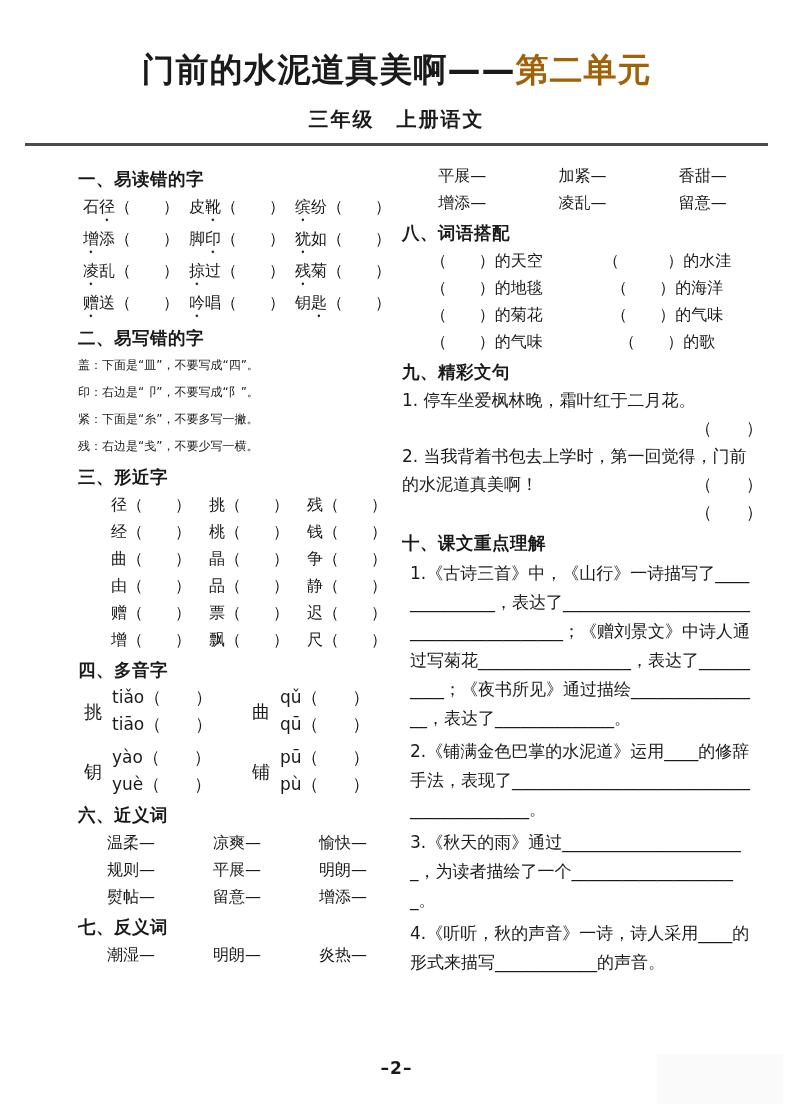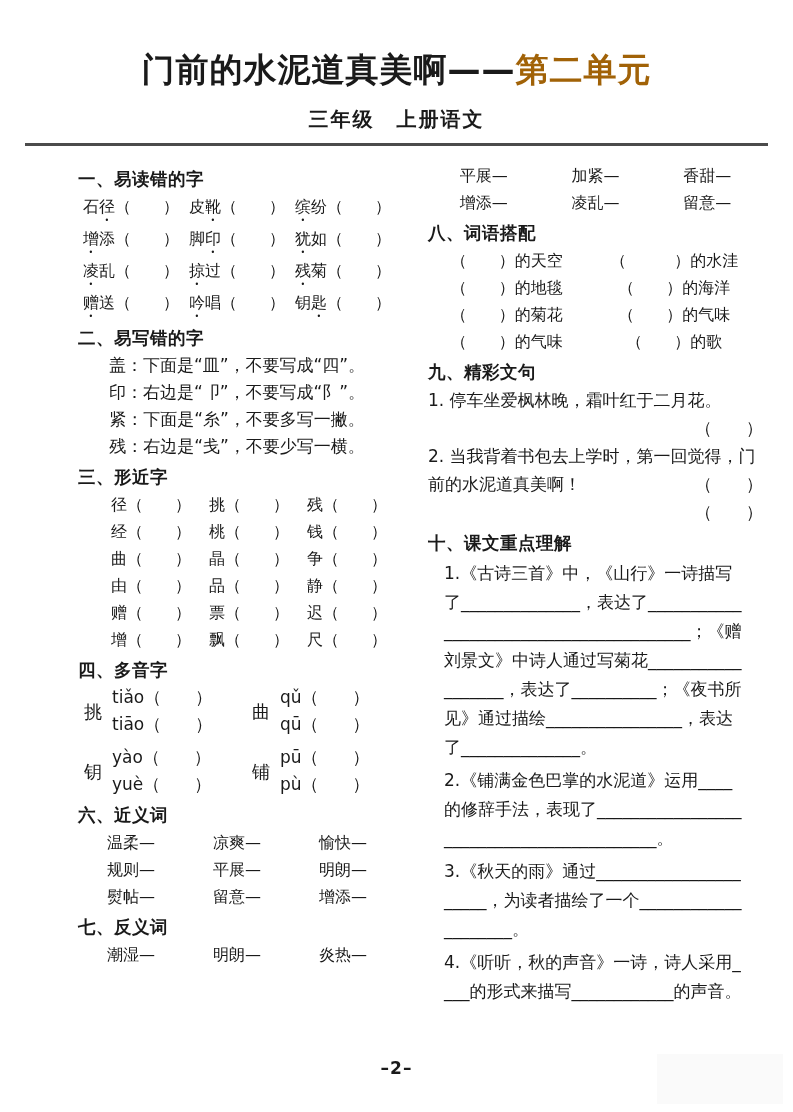--- a/index.html
+++ b/index.html
@@ -22,44 +22,44 @@
   }
   .title .red { color: #a16207; }
   .subtitle {
     margin-top: 13px;
     text-align: center;
     font-size: 20px;
     font-weight: bold;
     letter-spacing: 2px;
   }
   .divider { height: 3px; background: #4b4b4b; margin: 10px 25px 0 25px; }
-  .columns { display: flex; align-items: flex-start; padding: 16px 30px 0 78px; gap: 32px; }
+  .columns { display: flex; align-items: flex-start; padding: 16px 30px 0 78px; gap: 6px; }
   .col-left  { width: 318px; flex: none; }
   .col-right { flex: 1; min-width: 0; }
   .sec { margin-bottom: 2px; }
   .sec-h { font-size: 17.5px; font-weight: bold; line-height: 28px; margin-top: 3px; letter-spacing: 0.5px; }
-  .t   { font-size: 17px; line-height: 27px; text-align: center; }
+  .t   { font-size: 12px; line-height: 27px; }
   .row { display: flex; font-size: 16px; line-height: 27px; text-align: center; }
   .row > .cell { flex: 1; white-space: nowrap; }
   .row.sb { justify-content: space-between; }
   .row.sb > .cell { flex: none; }
   .indent { padding-left: 24px; }
   .dot {
     -webkit-text-emphasis: filled dot; -webkit-text-emphasis-position: under right;
     text-emphasis: filled dot; text-emphasis-position: under right;
   }
   .mgrid { display: grid; grid-template-columns: 168px 1fr; row-gap: 6px; font-size: 17px; line-height: 27px; padding-left: 6px; }
   .mgroup { display: flex; align-items: center; gap: 10px; }
   .bigchar { font-size: 18px; }
   .pys { display: flex; flex-direction: column; }
   .cell2a { width: 47%; white-space: nowrap; }
   .cell2b { flex: 1; white-space: nowrap; }
   .s9i { font-size: 17px; line-height: 28px; overflow: hidden; }
   .s9i .pr { float: right; }
-  .s10p { font-size: 17px; line-height: 29px; margin: 2px 16px 4px; word-break: break-all; }
+  .s10p { font-size: 17px; line-height: 29px; margin: 2px 8px 4px; word-break: break-all; }
   .pageno {
     position: absolute; left: 0; right: 0; bottom: 34px;
     text-align: center; font-size: 17px; font-weight: bold; letter-spacing: 1px;
   }
   .wm { position: absolute; right: 10px; bottom: 8px; width: 126px; height: 50px; background: #fafafa; }
 </style>
 </head>
 <body>
 
 <div class="page">

